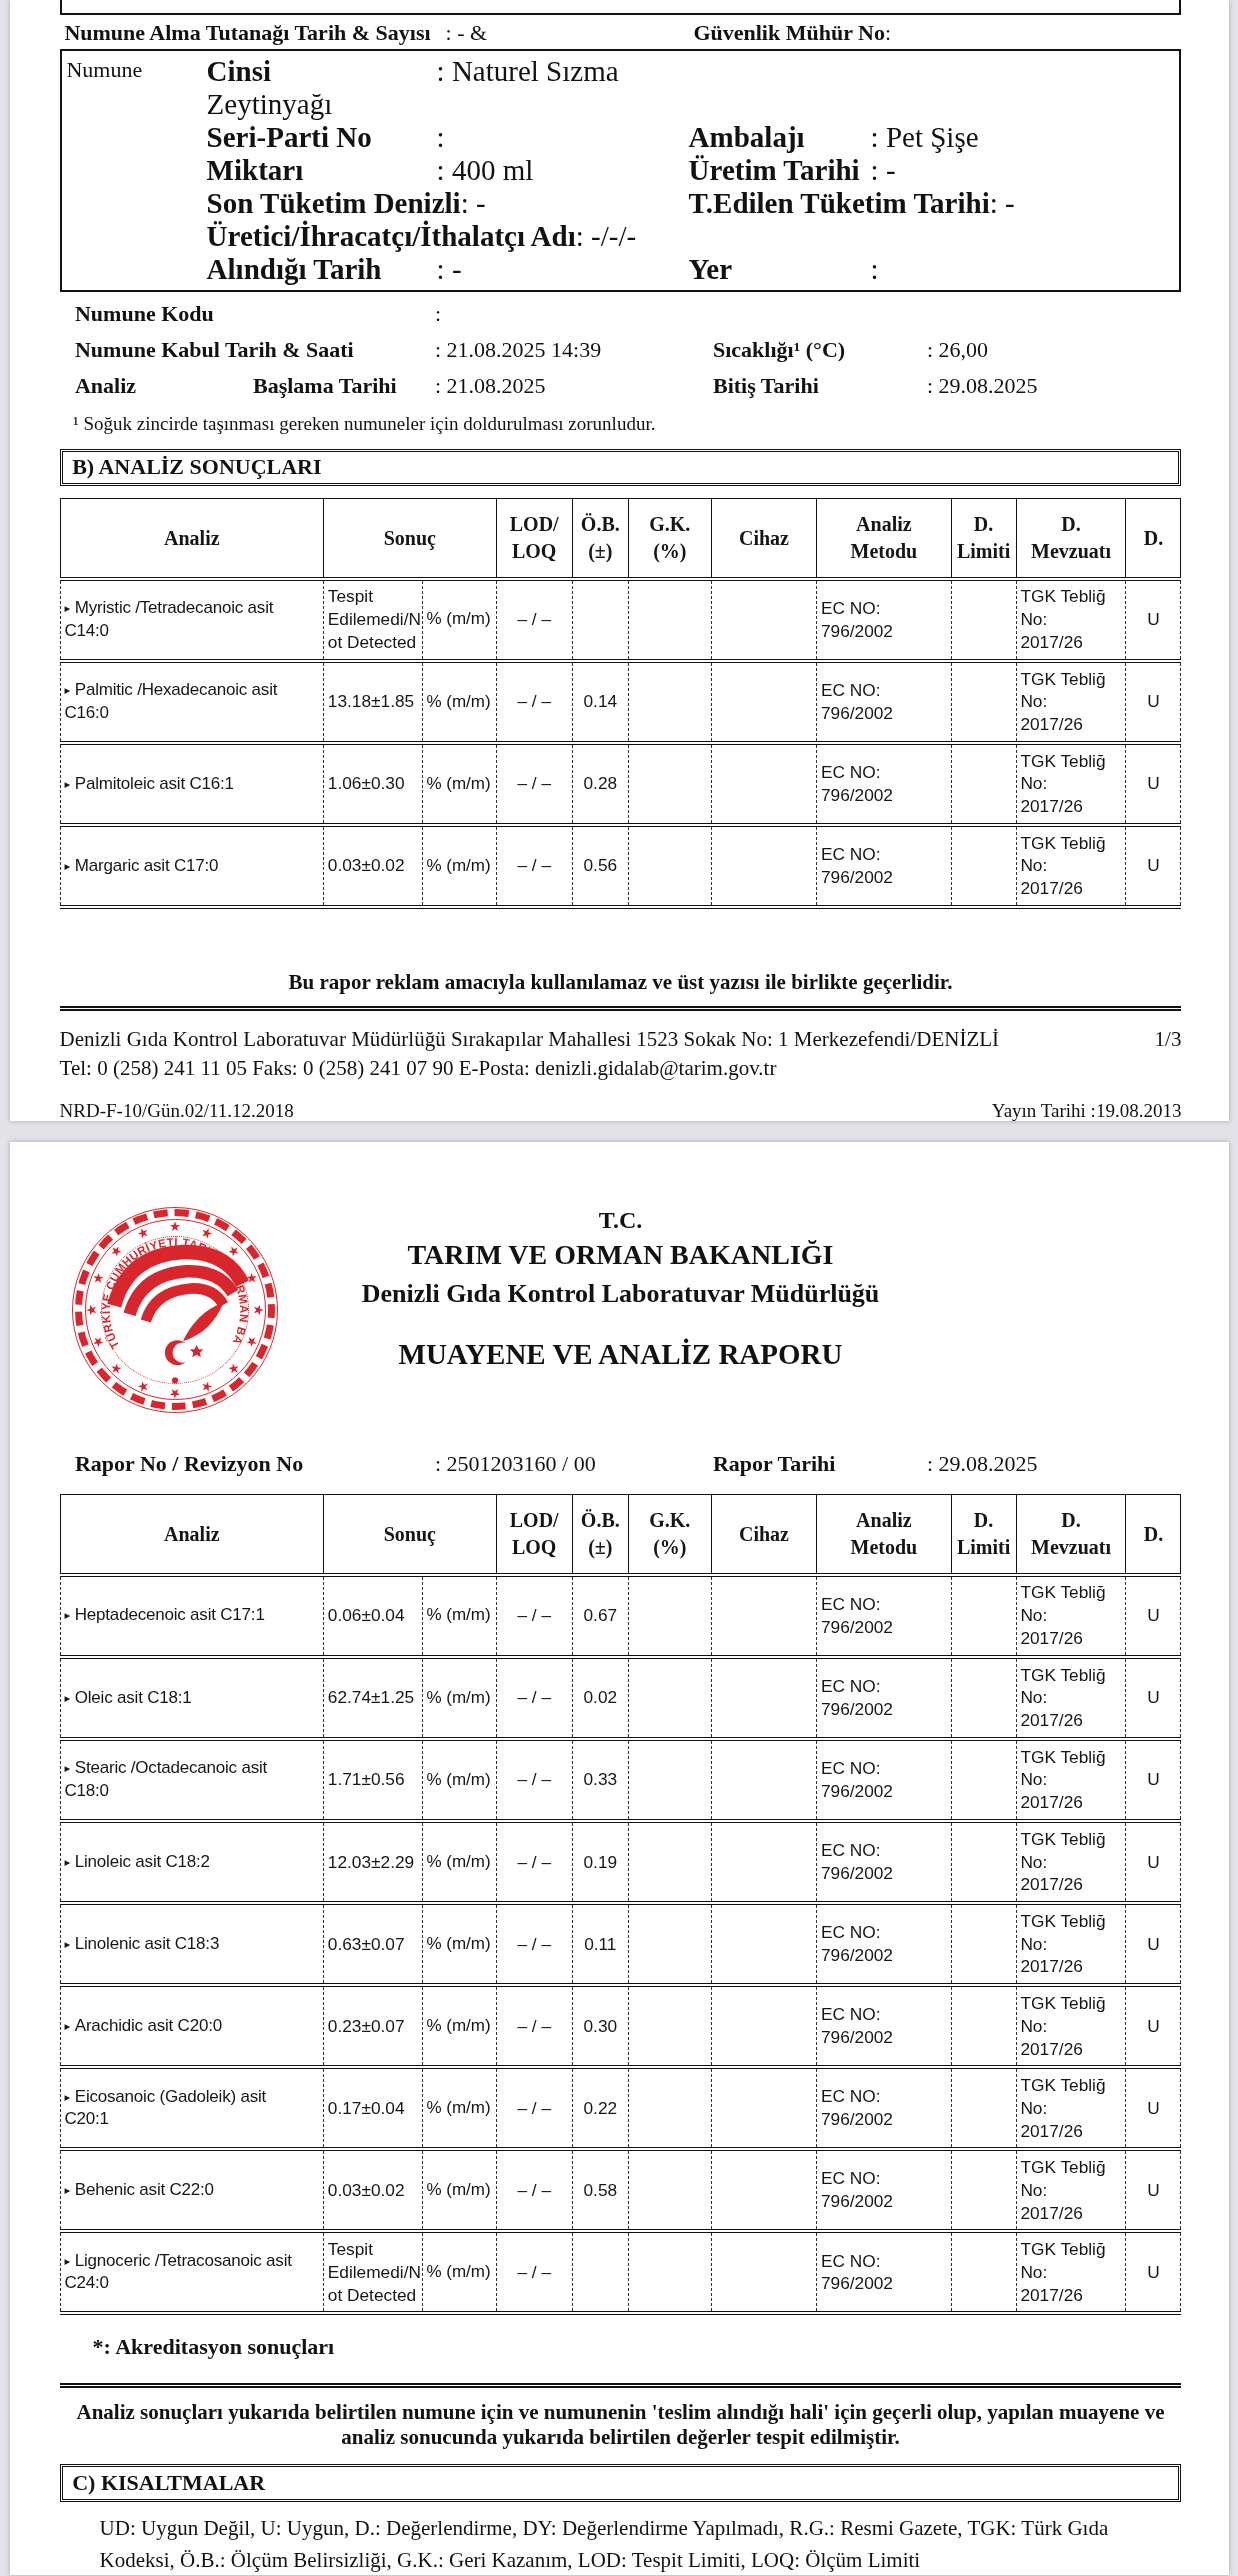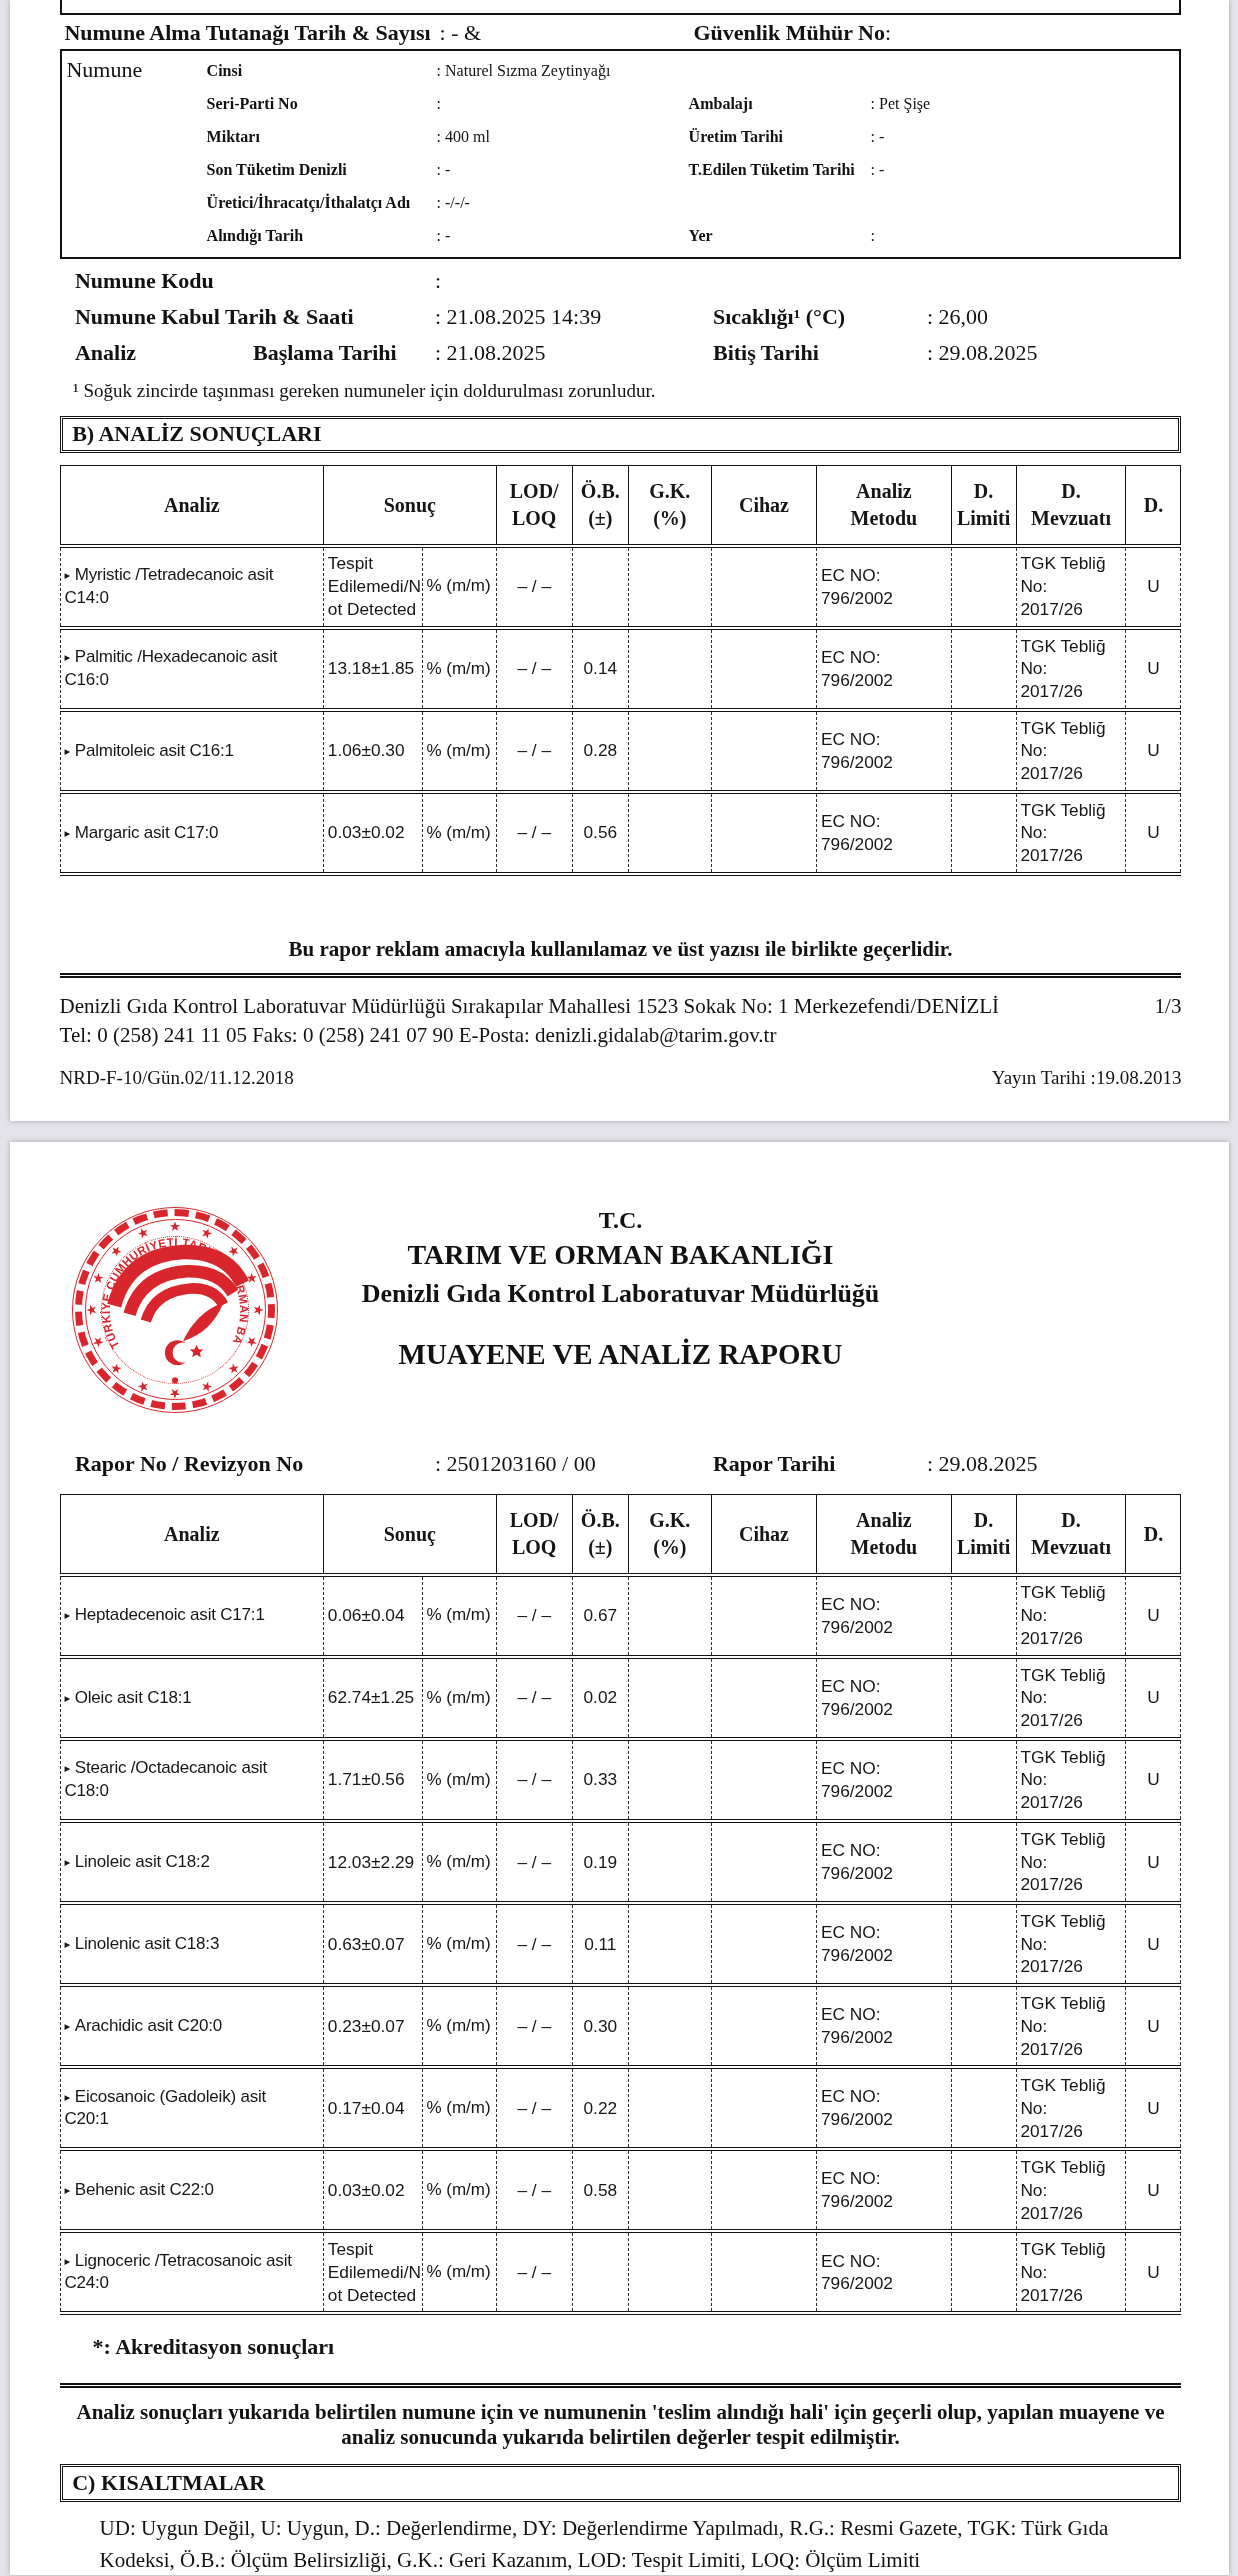--- a/index.html
+++ b/index.html
@@ -17,28 +17,28 @@
         border-bottom:2.9px solid var(--ink);}
 
   
   .kv{display:grid;grid-template-columns:638px 1fr;padding-left:15.4px;min-height:36px;
       align-items:center;font-size:22px;}
   .kv .lab{font-weight:bold;display:inline-block;min-width:360px;}
   .kv .lab1{font-weight:bold;display:inline-block;min-width:178px;}
   .kv .lab2{font-weight:bold;display:inline-block;min-width:182px;}
   .kv .rlab{font-weight:bold;display:inline-block;min-width:214px;}
   .intro{grid-template-columns:629px 1fr;padding-left:4.8px;min-height:29px;margin-top:3.8px;}
-  .intro .lab{min-width:0;margin-right:9px;text-align:right;}
+  .intro .lab{min-width:0;margin-right:15px;text-align:right;}
   .intro .rlab{min-width:182px;}
 
   
   .nbox{border:2.9px solid var(--ink);margin-top:1.9px;padding:3.8px 0;position:relative;}
   .nbox .group{position:absolute;left:4.8px;top:5.8px;font-weight:normal;font-size:22px;}
   .nrow{display:grid;grid-template-columns:482px 1fr;padding-left:145px;min-height:33px;
-        align-items:center;font-size:16px;font-family:Liberation Serif, serif;}
+        align-items:center;font-size:29px;font-family:Liberation Serif, serif;}
   .nrow .lab{font-weight:bold;display:inline-block;min-width:230px;}
   .nrow .rlab{font-weight:bold;display:inline-block;min-width:182px;}
 
   .footnote{font-size:19px;margin-top:9.6px;padding-left:13.4px;}
 
   .secbox{border:3.8px double var(--ink);padding:2.9px 9.6px;font-weight:bold;font-size:22px;margin-top:13.4px;}
 
   
   table.res{width:100%;border-collapse:collapse;table-layout:fixed;margin-top:11.5px;
             font-family:"Liberation Sans","DejaVu Sans",sans-serif;font-size:17.3px;

